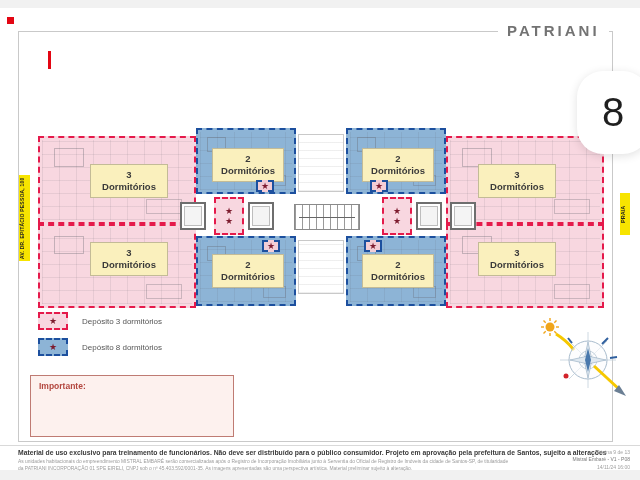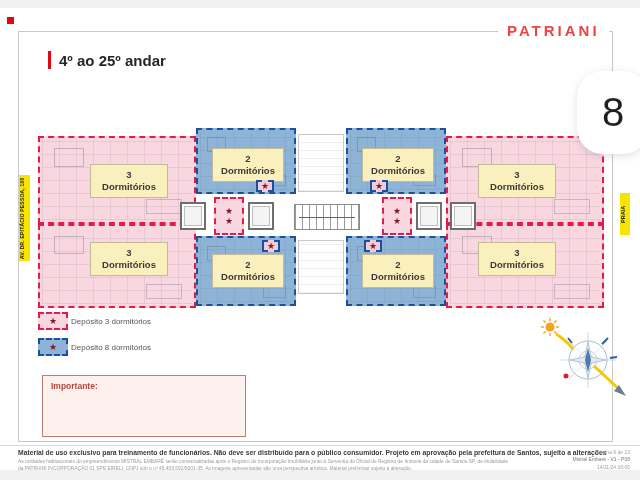--- a/index.html
+++ b/index.html
@@ -1,20 +1,20 @@
 <!DOCTYPE html>
 <html><head>
 <meta charset="utf-8">
 <style>
   html,body{margin:0;padding:0;overflow:hidden;}
   body{width:640px;height:480px;background:#f1f1f1;font-family:"Liberation Sans", sans-serif;position:relative;}
   .page{position:absolute;left:0;top:8px;width:640px;height:462px;background:#ffffff;}
   .corner-mark{position:absolute;left:7px;top:9px;width:7px;height:7px;background:#e30613;}
   .frame{position:absolute;left:18px;top:23px;width:593px;height:409px;border:1px solid #c9c9c9;background:#fff;}
-  .brand{position:absolute;left:498px;top:14px;background:#fff;padding:0 9px;color:#ef4444;font-size:15px;font-weight:bold;letter-spacing:3px;z-index:4;}
+  .brand{position:absolute;left:498px;top:14px;background:#fff;padding:0 9px;color:#737373;font-size:15px;font-weight:bold;letter-spacing:3px;z-index:4;}
   .badge8{position:absolute;left:577px;top:63px;width:72px;height:83px;background:#fff;border-radius:26px;box-shadow:0 2px 10px rgba(0,0,0,.12);display:flex;align-items:center;justify-content:center;font-size:40px;color:#1f1f1f;z-index:5;}
   .title-bar{position:absolute;left:48px;top:43px;width:3px;height:18px;background:#e30613;}
   .page-title{position:absolute;left:59px;top:44px;font-size:15px;font-weight:bold;color:#262626;}
 
   .plan{position:absolute;left:30px;top:112px;width:578px;height:196px;}
   .unit{position:absolute;box-sizing:border-box;}
   .unit.pink{background:#f8d7e0;border:2px dashed #e51a4b;}
   .unit.blue{background:#8db4d6;border:2px dashed #1c4f9e;}
   .arch{position:absolute;inset:2px;background:
     repeating-linear-gradient(0deg, rgba(90,90,100,.11) 0 1px, transparent 1px 13px),
@@ -33,23 +33,23 @@
 
   .street-label{position:absolute;background:#f7e400;color:#222;font-weight:bold;writing-mode:vertical-rl;transform:rotate(180deg);text-align:center;z-index:3;}
   .street-left{left:19px;top:167px;width:11px;height:86px;font-size:5px;letter-spacing:.2px;}
   .street-right{left:620px;top:185px;width:10px;height:42px;font-size:5.5px;}
 
   .legend{position:absolute;left:38px;top:303px;z-index:2;}
   .legend-row{display:flex;align-items:center;margin-bottom:6px;height:20px;}
   .legend-box{width:30px;height:18px;display:flex;align-items:center;justify-content:center;box-sizing:border-box;}
   .legend-box.pink{background:#f8d7e0;border:2px dashed #e51a4b;}
   .legend-box.blue{background:#8db4d6;border:2px dashed #1c4f9e;}
-  .legend-text{margin-left:3px;font-size:8px;color:#555;}
-
-  .important{position:absolute;left:30px;top:367px;width:204px;height:62px;background:#fdf1ee;border:1px solid #bf7b73;box-sizing:border-box;padding:5px 8px;z-index:2;margin-left:12px;}
+  .legend-text{margin-left:14px;font-size:8px;color:#555;}
+
+  .important{position:absolute;left:30px;top:367px;width:204px;height:62px;background:#fdf1ee;border:1px solid #bf7b73;box-sizing:border-box;padding:5px 8px;z-index:2;}
   .important-title{font-size:8.5px;font-weight:bold;color:#b3473f;margin-bottom:2px;}
   .important-body{font-size:8px;color:#ab857d;line-height:1.35;}
 
   .compass{position:absolute;left:536px;top:306px;width:96px;height:92px;z-index:1;}
 
   .footer-rule{position:absolute;left:0;top:437px;width:640px;height:1px;background:#d9d9d9;}
   .footer-left{position:absolute;left:18px;top:441px;width:530px;}
   .footer-bold{font-size:6.8px;font-weight:bold;color:#3a3a3a;white-space:nowrap;}
   .footer-fine{font-size:4.9px;color:#9b9b9b;white-space:nowrap;margin-top:2.5px;}
   .footer-right{position:absolute;left:540px;top:441px;width:90px;text-align:right;}
@@ -60,21 +60,20 @@
 <body>
 
 <div class="page">
 
   <div class="corner-mark"></div>
   <div class="frame"></div>
   <div class="brand">PATRIANI</div>
   <div class="badge8">8</div>
 
   <div class="title-bar"></div>
-  <div class="page-title">4º ao 25º andar</div>
 
   <div class="street-label street-left">AV. DR. EPITÁCIO PESSOA, 100</div>
   <div class="street-label street-right">PRAIA</div>
 
   <div class="plan">
 
     <div class="unit pink" style="left:8px;top:16px;width:158px;height:88px">
       <div class="arch"></div>
       <div class="unit-label" style="left:50px;top:26px;width:78px;">
         <span>3</span>

